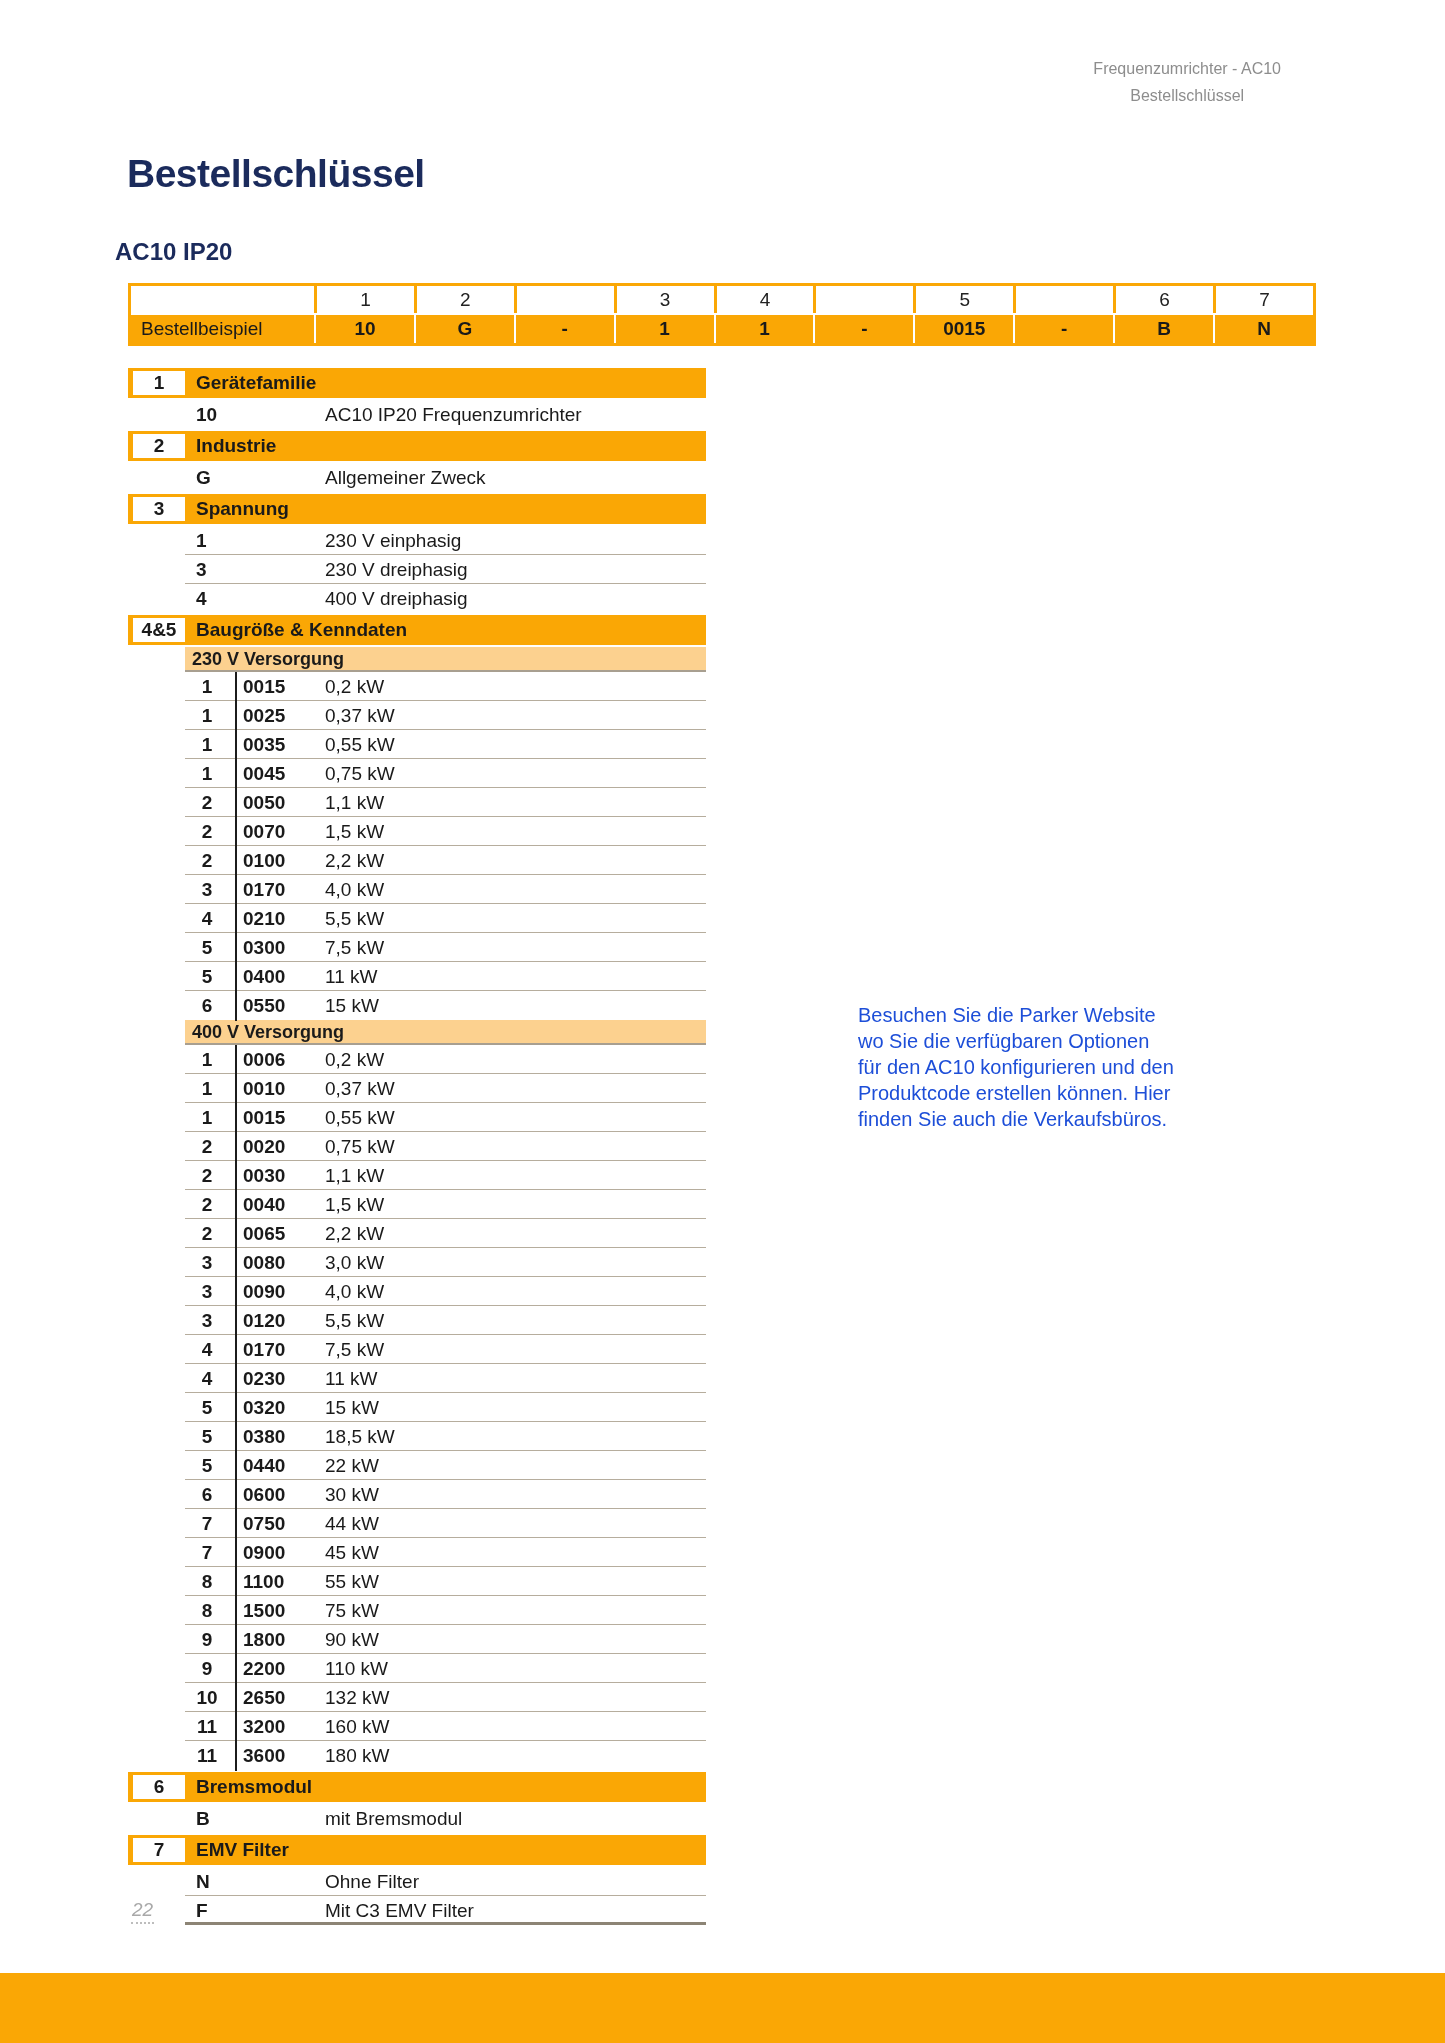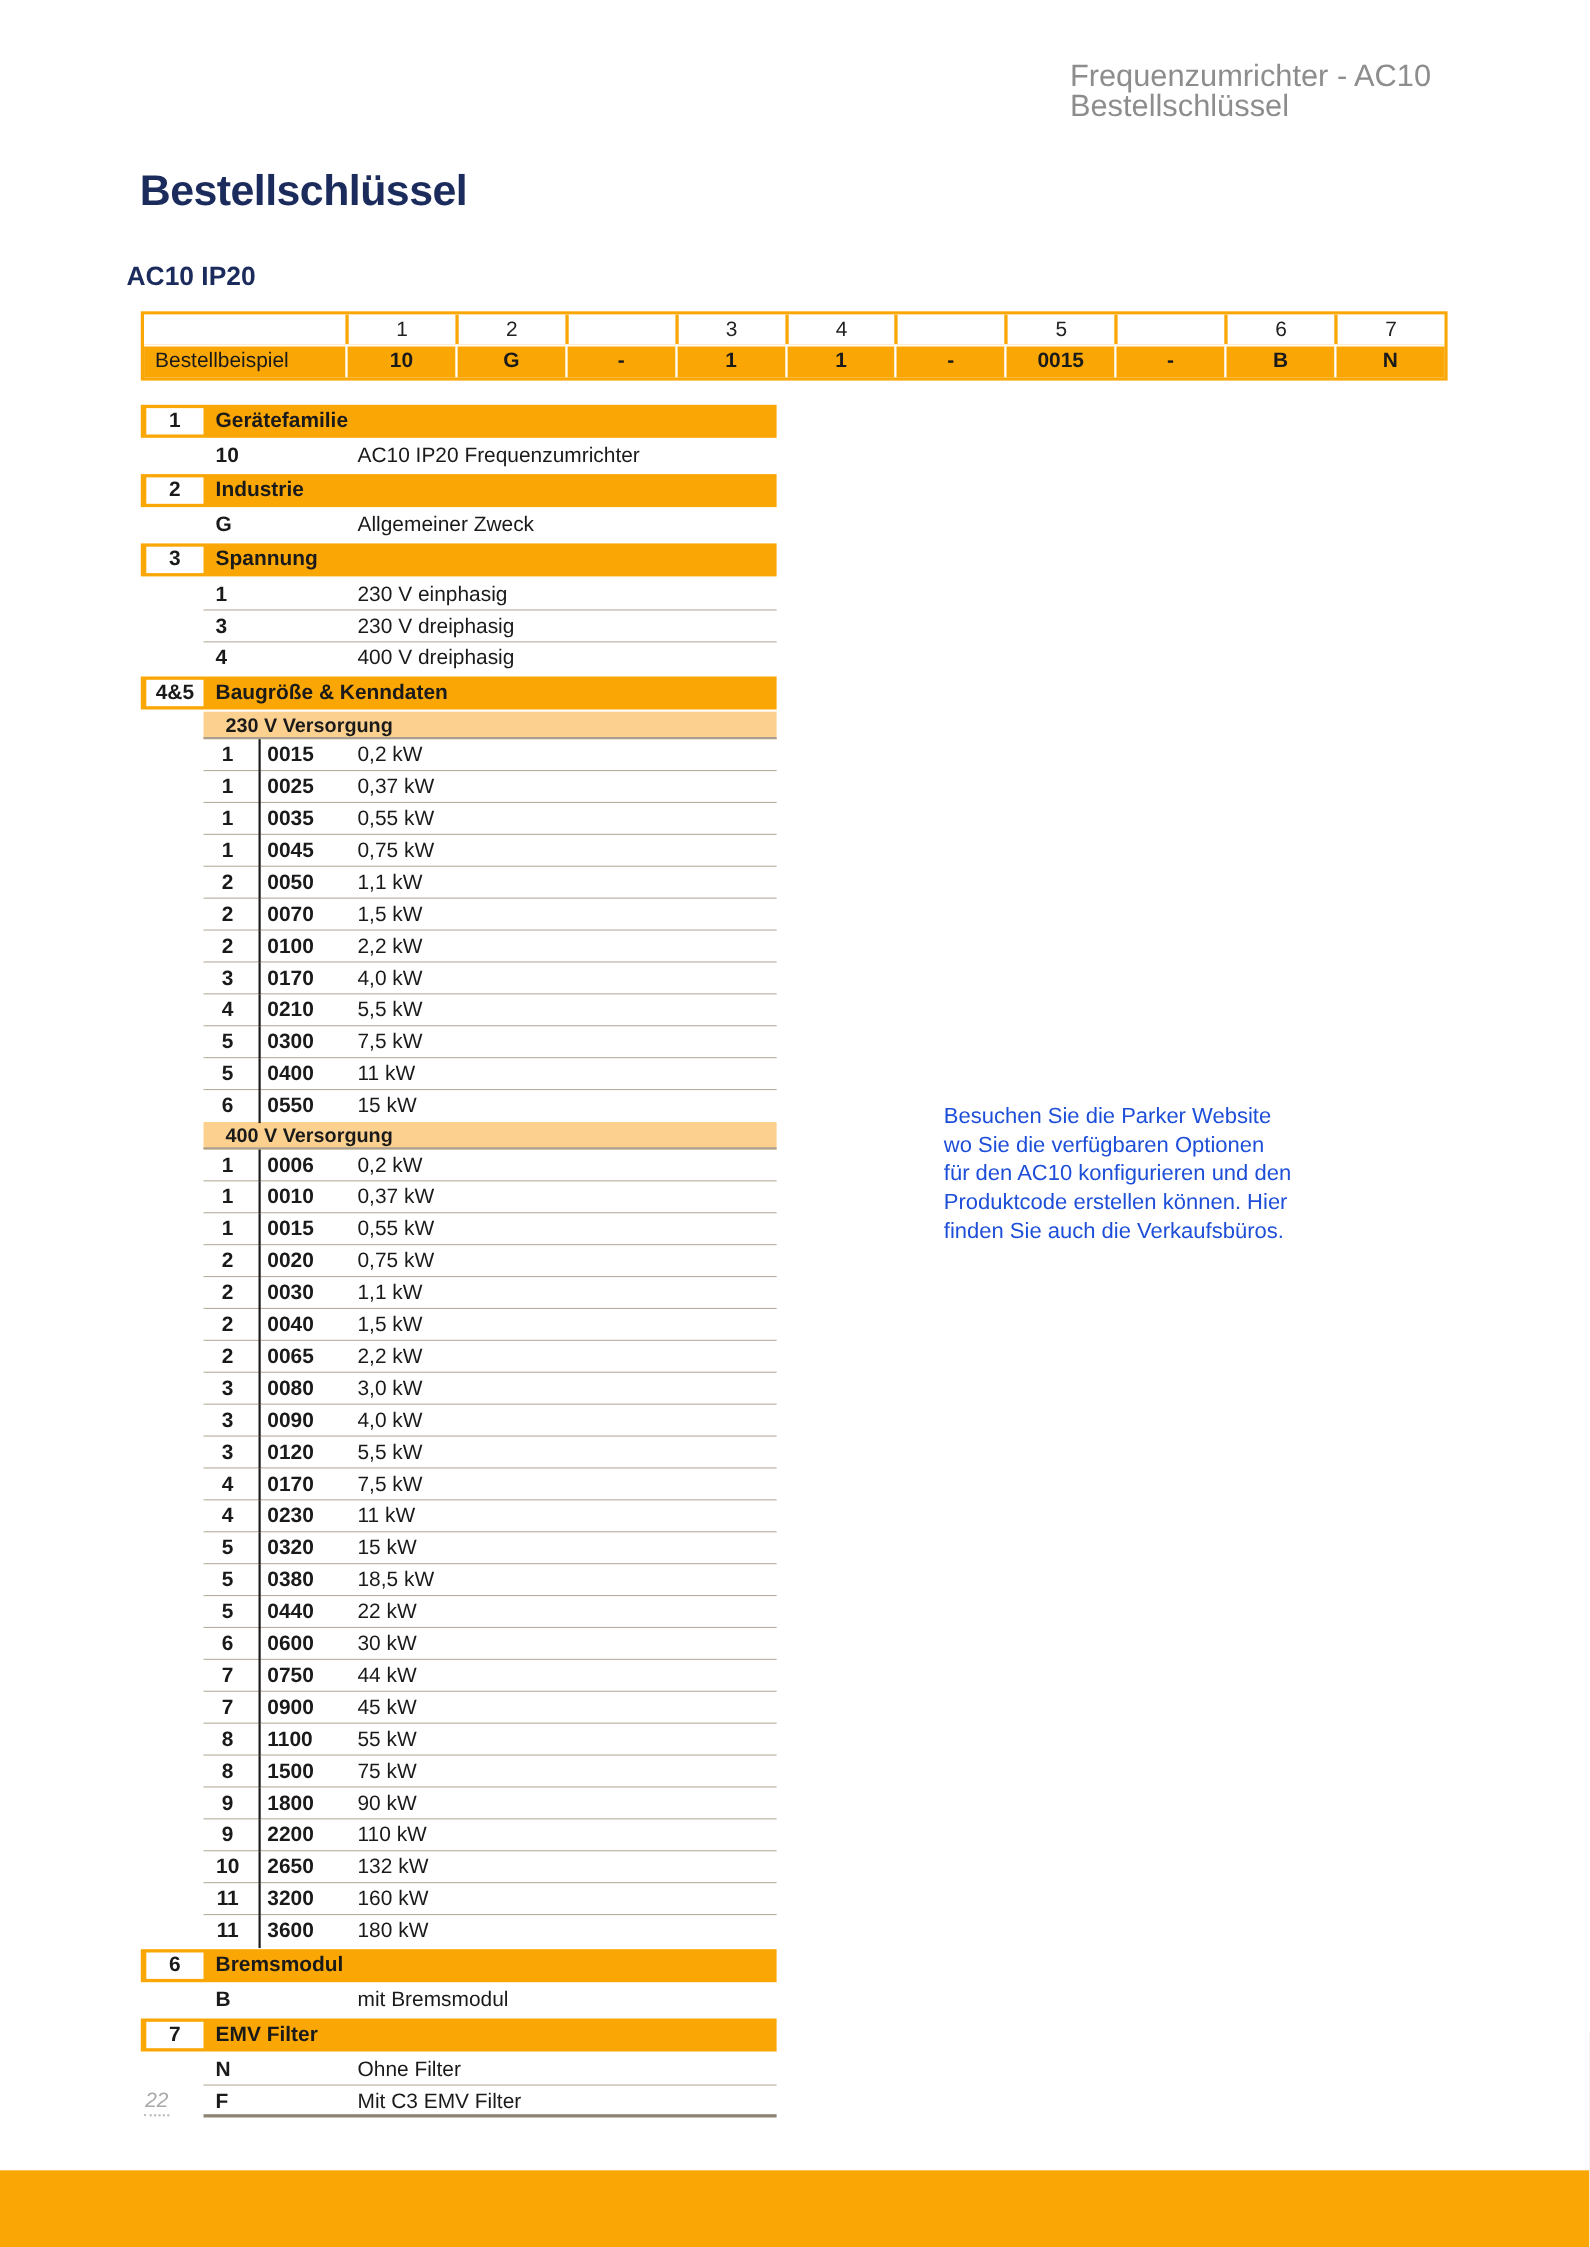--- a/index.html
+++ b/index.html
@@ -13,22 +13,22 @@
   }
   *{box-sizing:border-box;margin:0;padding:0;}
   html,body{background:#e8e8e8;}
   body{font-family:"Liberation Sans","DejaVu Sans",sans-serif;color:var(--ink);}
   .page{
     position:relative;width:1445px;height:2043px;background:#ffffff;
     margin:0 auto;overflow:hidden;
   }
 
   
-  .doc-header{position:absolute;top:55px;right:144px;text-align:left;
-    font-size:28px;line-height:27px;color:var(--graytext);}
+  .doc-header{position:absolute;top:55px;right:164px;text-align:center;
+    font-size:16px;line-height:27px;color:var(--graytext);}
 
   
   .title{position:absolute;left:127px;top:152px;font-size:39px;font-weight:bold;
     color:var(--navy);letter-spacing:-0.5px;}
   .subtitle{position:absolute;left:115px;top:238px;font-size:24px;font-weight:bold;
     color:var(--navy);}
 
   
   table.example{position:absolute;left:128px;top:283px;width:1188px;
     border-collapse:separate;border-spacing:0;border:3px solid var(--orange);
@@ -42,21 +42,21 @@
     font-size:19px;font-weight:bold;border-top:2px solid #fff;border-left:2px solid #fff;}
   tr.ex-codes td:first-child{border-left:none;font-weight:normal;text-align:left;padding-left:10px;}
 
   
   .order-table{position:absolute;left:128px;top:366px;width:578px;font-size:19px;}
   .sec-header{position:relative;height:30px;background:var(--orange);margin:2px 0;}
   .num-box{position:absolute;left:5px;top:3px;width:52px;height:24px;line-height:24px;
     background:#fff;text-align:center;font-weight:bold;font-size:19px;}
   .sec-title{position:absolute;left:68px;top:0;line-height:30px;font-weight:bold;font-size:19px;}
   .subheader{margin-left:57px;height:25px;line-height:25px;background:var(--lorange);
-    border-bottom:2px solid #A89F90;padding-left:20px;font-weight:bold;font-size:18px;}
+    border-bottom:2px solid #A89F90;padding-left:7px;font-weight:bold;font-size:18px;}
   .rows-block{margin-left:57px;}
   .row{position:relative;height:29px;line-height:29px;border-bottom:1px solid var(--sep);}
   .rows-block .row:last-child{border-bottom:none;}
   .row .code{position:absolute;font-weight:bold;}
   .row .desc,.row .power{position:absolute;left:140px;font-weight:normal;}
   .row.single .code{left:11px;}
   .row.triple .frame{position:absolute;left:0;width:44px;text-align:center;font-weight:bold;}
   .row.triple .code{left:58px;}
   .row.triple::after{content:"";position:absolute;left:50px;top:0;bottom:-1px;width:2px;background:#1C1C1C;}
   .rows-block .row.end{border-bottom:3px solid var(--darkline);}

